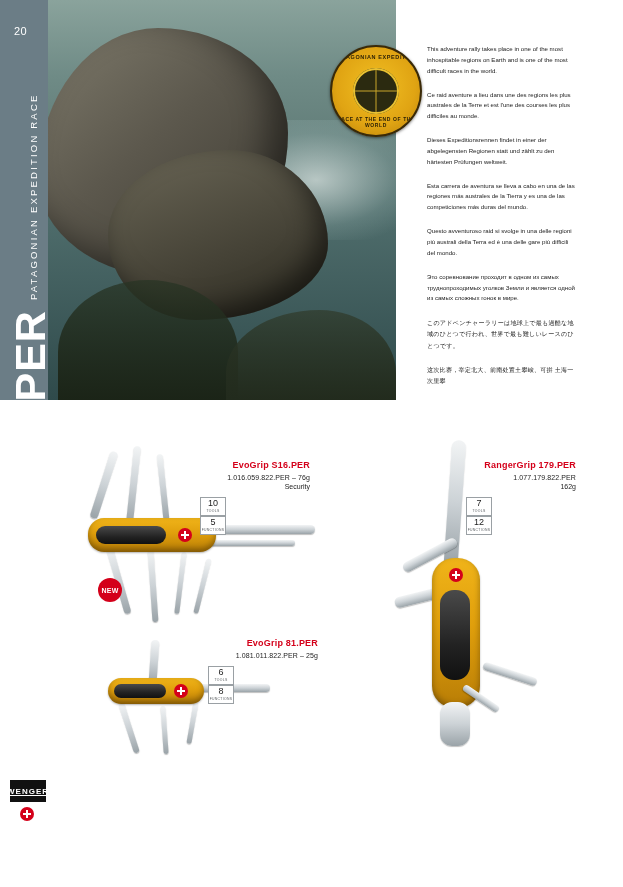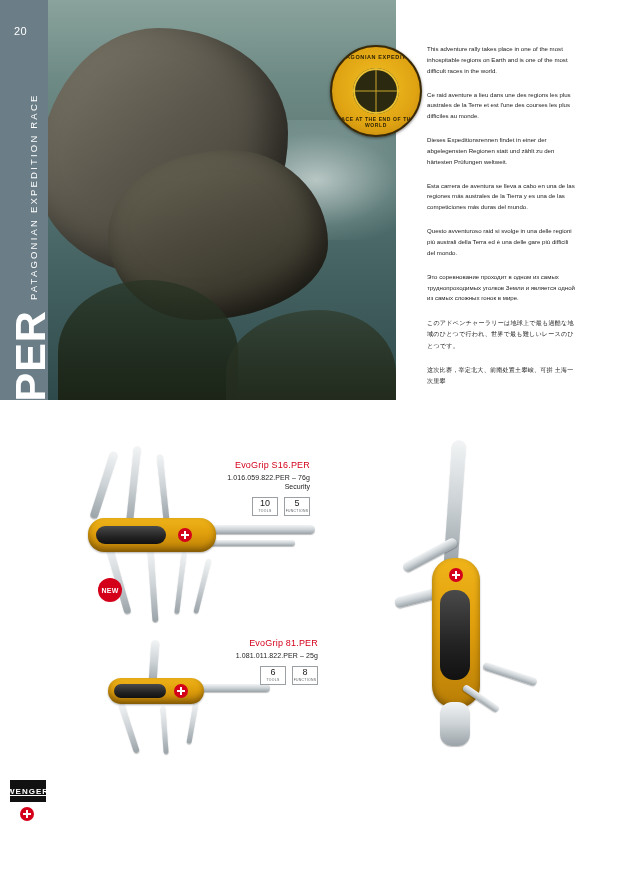--- a/index.html
+++ b/index.html
@@ -221,42 +221,42 @@
     left: 0;
     top: 400px;
     width: 623px;
     height: 487px;
     background: #ffffff;
   }
 
   .prod-title {
     color: #d4001a;
     font-size: 9px;
-    font-weight: normal;
+    font-weight: bold;
     text-align: right;
     letter-spacing: 0.2px;
   }
   .prod-code {
     color: #1c1c1c;
     font-size: 7px;
     text-align: right;
     margin-top: 4px;
     letter-spacing: 0.1px;
   }
   .prod-sub {
     color: #1c1c1c;
     font-size: 7px;
     text-align: right;
     margin-top: 2px;
   }
   .spec-row {
     display: flex;
     justify-content: flex-end;
-    gap: 6px;
     margin-top: 7px;
+    flex-direction: column;
   }
   .spec-box {
     width: 24px;
     border: 1px solid #9aa0a4;
     text-align: center;
     padding: 1px 0 2px 0;
     background: #fff;
   }
   .spec-num {
     font-size: 9px;
@@ -485,20 +485,35 @@
           <div class="spec-num">10</div>
           <div class="spec-lbl">TOOLS</div>
         </div>
         <div class="spec-box">
           <div class="spec-num">5</div>
           <div class="spec-lbl">FUNCTIONS</div>
         </div>
       </div>
     </div>
 
+    <div class="block-b">
+      <div class="prod-title">RangerGrip 179.PER</div>
+      <div class="prod-code">1.077.179.822.PER</div>
+      <div class="prod-sub">162g</div>
+      <div class="spec-row">
+        <div class="spec-box">
+          <div class="spec-num">7</div>
+          <div class="spec-lbl">TOOLS</div>
+        </div>
+        <div class="spec-box">
+          <div class="spec-num">12</div>
+          <div class="spec-lbl">FUNCTIONS</div>
+        </div>
+      </div>
+    </div>
 
     <div class="block-c">
       <div class="prod-title">EvoGrip 81.PER</div>
       <div class="prod-code">1.081.011.822.PER – 25g</div>
       <div class="spec-row">
         <div class="spec-box">
           <div class="spec-num">6</div>
           <div class="spec-lbl">TOOLS</div>
         </div>
         <div class="spec-box">

